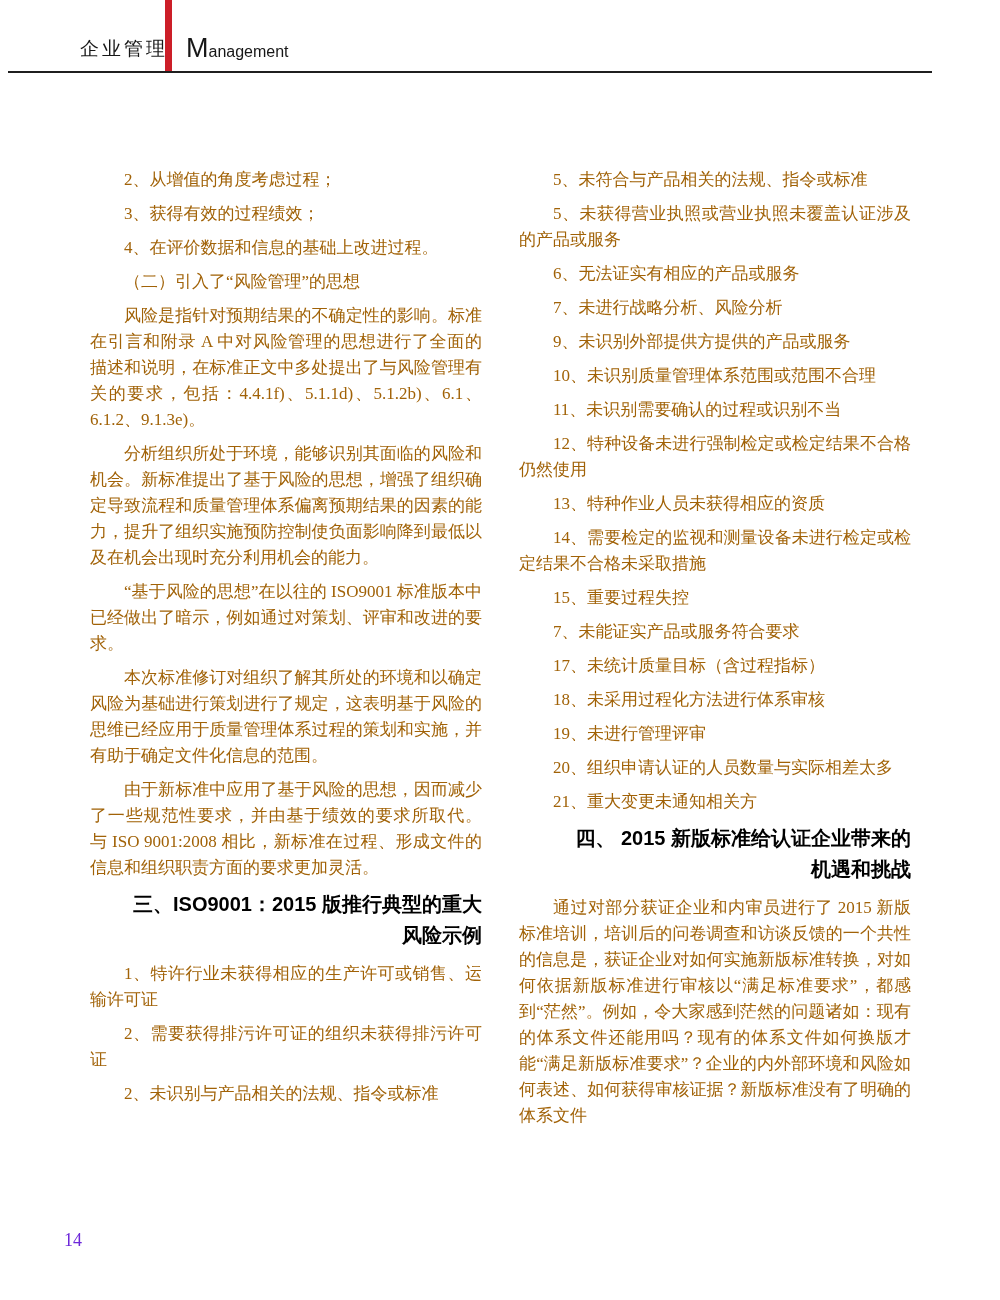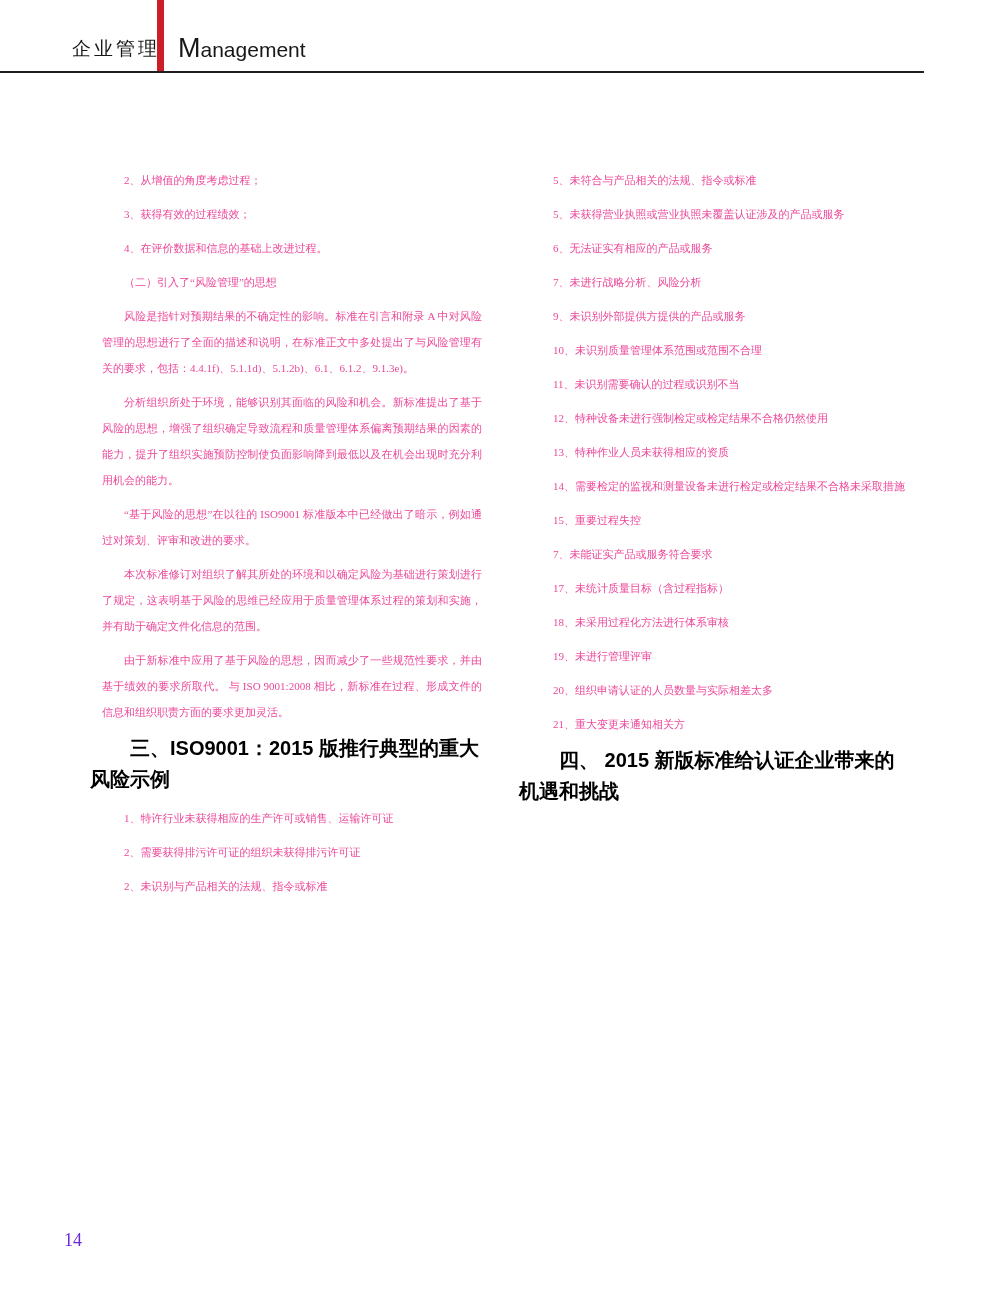--- a/index.html
+++ b/index.html
@@ -7,63 +7,63 @@
     width: 1000px; height: 1300px;
     background: #ffffff;
     position: relative;
     overflow: hidden;
     font-family: "Liberation Serif", "DejaVu Serif", serif;
     color: #111111;
   }
   .page { position: absolute; inset: 0; }
 
   
-  .page-header { position: absolute; top: 0; left: 0; width: 924px; height: 72px; }
+  .page-header { position: absolute; top: 0; left: 8px; width: 924px; height: 72px; }
   .header-cn {
     position: absolute; left: 72px; bottom: 10px;
     font-size: 19px; letter-spacing: 3px; color: #171717;
     font-family: "Liberation Serif", "DejaVu Serif", serif;
   }
   .red-bar {
     position: absolute; left: 157px; top: 0; width: 7px; height: 71px;
     background: #cc1e28;
   }
   .header-en {
     display: block; position: absolute; left: 178px; bottom: 8px;
-    font-size: 21px; color: #171717;
+    font-size: 16px; color: #171717;
     font-family: "Liberation Sans", "DejaVu Sans", sans-serif;
   }
   .header-en::first-letter { font-size: 27px; }
   .header-rule {
     position: absolute; left: 0; right: 0; top: 71px; height: 2px;
     background: #1f1f1f;
   }
 
   
   .col { position: absolute; top: 167px; width: 392px; }
   .col-left  { left: 90px; }
   .col-right { left: 519px; }
 
   .block {
-    font-size: 11px;
+    font-size: 17px;
     line-height: 26px;
     text-indent: 2em;
-    margin: 0 0 8px 12px;
+    margin: 0 0 8px 0;
     text-align: justify;
-    color: #ec4899;
+    color: #a16207;
   }
   .list-item { margin-bottom: 8px; }
   .para { margin-bottom: 8px; }
   .heading {
     font-family: "Liberation Sans", "DejaVu Sans", sans-serif;
     font-weight: 700;
     font-size: 20px;
     line-height: 31px;
     margin: 6px 0 10px 0;
-    text-align: left;
+    text-align: right;
     color: #000000;
   }
 
   
   .page-number {
     position: absolute; left: 64px; top: 1230px;
     font-size: 18px; color: #6d28d9;
   }
 </style>
 </head>
@@ -106,18 +106,19 @@
         <div class="block list-item">13、特种作业人员未获得相应的资质</div>
         <div class="block list-item">14、需要检定的监视和测量设备未进行检定或检定结果不合格未采取措施</div>
         <div class="block list-item">15、重要过程失控</div>
         <div class="block list-item">7、未能证实产品或服务符合要求</div>
         <div class="block list-item">17、未统计质量目标（含过程指标）</div>
         <div class="block list-item">18、未采用过程化方法进行体系审核</div>
         <div class="block list-item">19、未进行管理评审</div>
         <div class="block list-item">20、组织申请认证的人员数量与实际相差太多</div>
         <div class="block list-item">21、重大变更未通知相关方</div>
         <div class="block heading">四、 2015 新版标准给认证企业带来的机遇和挑战</div>
+        <div class="block para">通过对部分获证企业和内审员进行了 2015 新版标准培训，培训后的问卷调查和访谈反馈的一个共性的信息是，获证企业对如何实施新版标准转换，对如何依据新版标准进行审核以“满足标准要求”，都感到“茫然”。例如，令大家感到茫然的问题诸如：现有的体系文件还能用吗？现有的体系文件如何换版才能“满足新版标准要求”？企业的内外部环境和风险如何表述、如何获得审核证据？新版标准没有了明确的体系文件</div>
       </div>
   </main>
 
   <div class="page-number">14</div>
 
 </div>
 
 </body></html>

